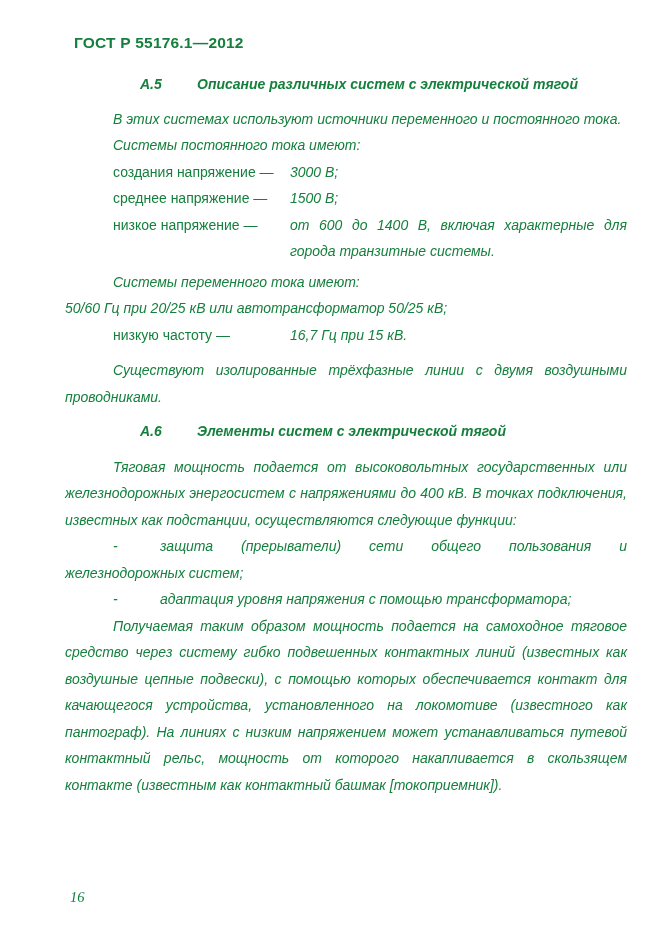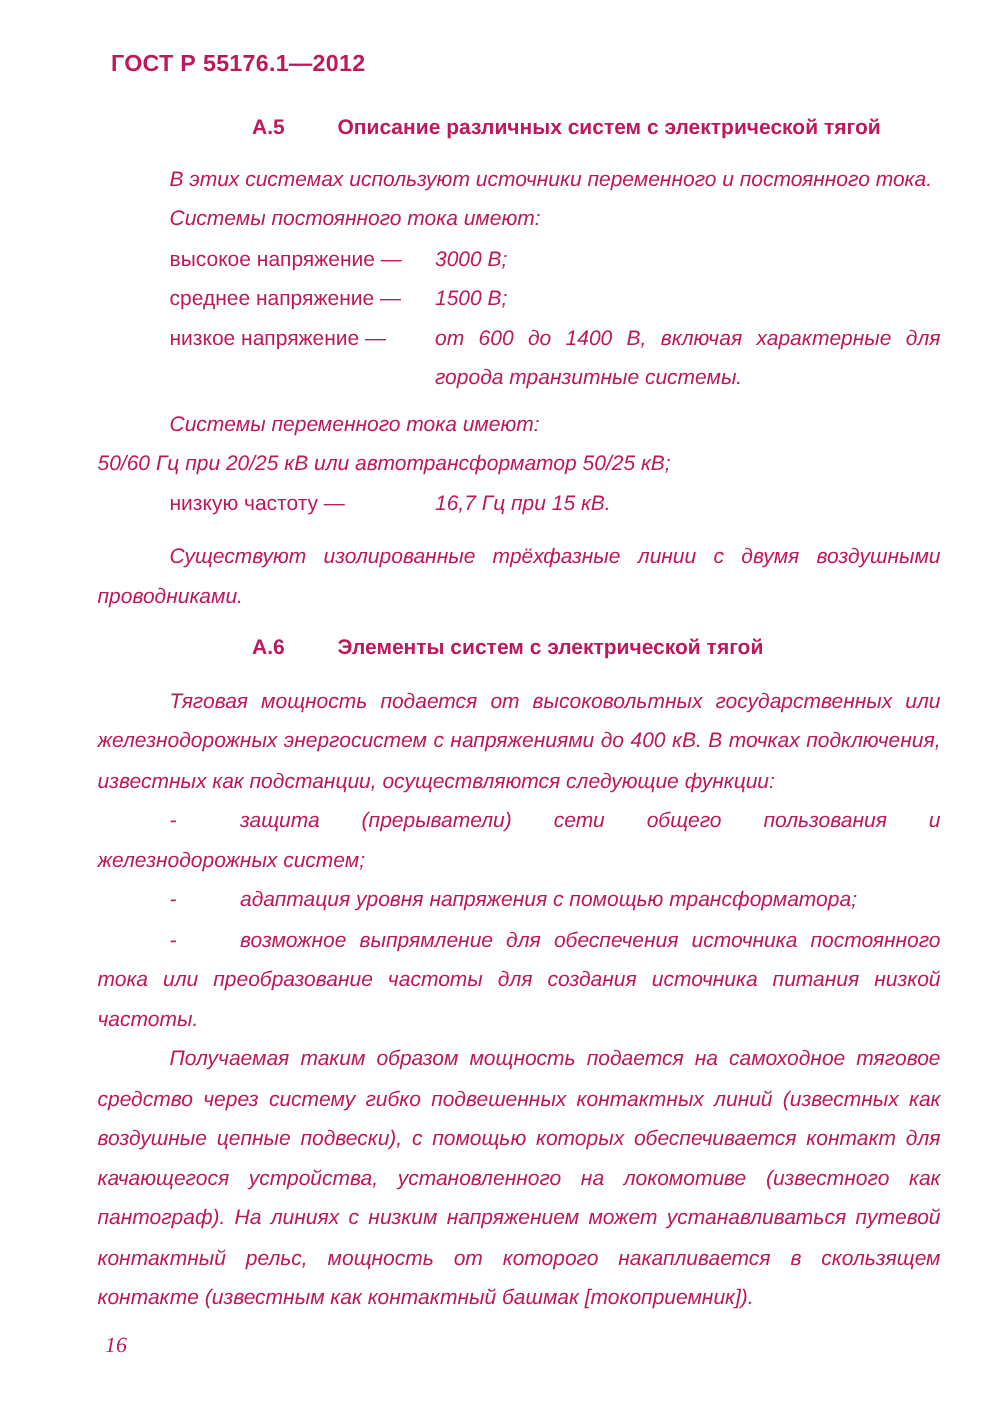--- a/index.html
+++ b/index.html
@@ -1,34 +1,34 @@
 <!DOCTYPE html>
 <html><head>
 <meta charset="utf-8">
 <style>
   html, body { margin:0; padding:0; background:#ffffff; }
   .page {
     position:relative;
     width:647px; height:935px;
     background:#ffffff;
-    color:#be185d;
+    color:#15803d;
     font-family:"Liberation Sans", sans-serif;
     font-size:14px;
     line-height:26.5px;
     overflow:hidden;
   }
   .doc-header {
     position:absolute; top:33px; left:74px;
     font-size:15.5px; font-weight:700; letter-spacing:0.2px;
     line-height:20px;
   }
   .content {
     position:absolute; top:71px; left:65px; width:562px;
   }
-  .sect-heading { font-weight:700; margin:0 0 8px 103px; white-space:nowrap; }
+  .sect-heading { font-weight:700; margin:0 0 8px 75px; white-space:nowrap;font-style:italic; }
   .sect-heading .sect-num { display:inline-block; width:57px; }
   .para { margin:0; text-indent:48px; text-align:justify;font-style:italic; }
   .def-row { display:flex; }
   .def-label { width:225px; padding-left:48px; box-sizing:border-box; flex:0 0 auto; }
   .def-value { flex:1 1 auto; text-align:justify;font-style:italic; }
   .hang-item .marker { display:inline-block; width:47px; text-indent:0; }
   .gap-sm { margin-top:4px; }
   .gap-md { margin-top:9px; }
   .a6 { margin-top:8px; margin-bottom:9px; }
   .pageno {
@@ -47,21 +47,21 @@
   <div class="content">
 
     <div class="sect-heading">
       <span class="sect-num">А.5</span><span>Описание различных систем с электрической тягой</span>
     </div>
 
     <p class="para">В этих системах используют источники переменного и постоянного тока.</p>
     <p class="para">Системы постоянного тока имеют:</p>
 
     <div class="def-row">
-      <div class="def-label">высокое напряжение —</div>
+      <div class="def-label">создания напряжение —</div>
       <div class="def-value">3000 В;</div>
     </div>
     <div class="def-row">
       <div class="def-label">среднее напряжение —</div>
       <div class="def-value">1500 В;</div>
     </div>
     <div class="def-row">
       <div class="def-label">низкое напряжение —</div>
       <div class="def-value">от 600 до 1400 В, включая характерные для города транзитные системы.</div>
     </div>
@@ -83,23 +83,20 @@
     </div>
 
     <p class="para">Тяговая мощность подается от высоковольтных государственных или железнодорожных энергосистем с напряжениями до 400 кВ. В точках подключения, известных как подстанции, осуществляются следующие функции:</p>
 
     <p class="para hang-item">
       <span class="marker">-</span><span>защита (прерыватели) сети общего пользования и железнодорожных систем;</span>
     </p>
     <p class="para hang-item">
       <span class="marker">-</span><span>адаптация уровня напряжения с помощью трансформатора;</span>
     </p>
-    <p class="para hang-item">
-      <span class="marker">-</span><span>возможное выпрямление для обеспечения источника постоянного тока или преобразование частоты для создания источника питания низкой частоты.</span>
-    </p>
 
     <p class="para">Получаемая таким образом мощность подается на самоходное тяговое средство через систему гибко подвешенных контактных линий (известных как воздушные цепные подвески), с помощью которых обеспечивается контакт для качающегося устройства, установленного на локомотиве (известного как пантограф). На линиях с низким напряжением может устанавливаться путевой контактный рельс, мощность от которого накапливается в скользящем контакте (известным как контактный башмак [токоприемник]).</p>
 
   </div>
 
   <div class="pageno">16</div>
 
 </div>
 
 </body></html>

